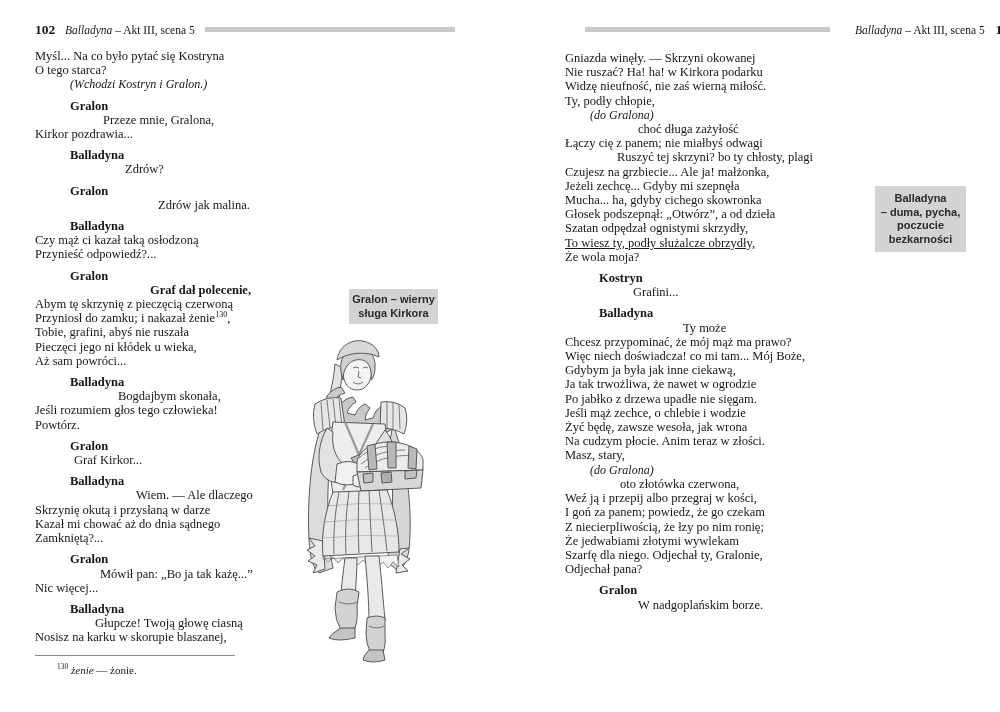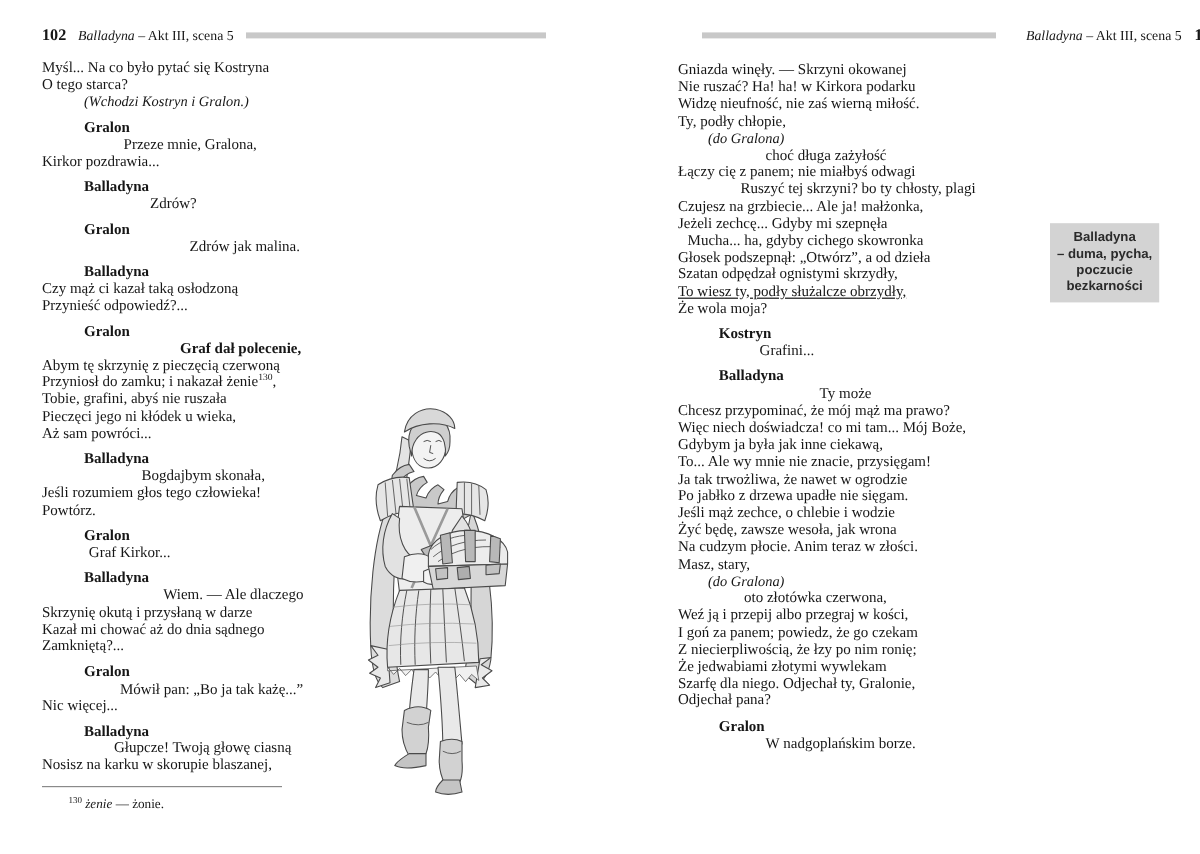--- a/index.html
+++ b/index.html
@@ -95,20 +95,24 @@
       <div class="line v" style="padding-left: 60px;">Głupcze! Twoją głowę ciasną</div>
       <div class="line v" style="padding-left: 0px;">Nosisz na karku w skorupie blaszanej,</div>
     </div>
 
   <div class="footnote-rule"></div>
   <div class="footnote">
     <sup>130</sup>
     <span class="term">żenie</span><span> — żonie.</span>
   </div>
 
+  <div class="notebox caption-box">
+    <div>Gralon – wierny</div>
+    <div>sługa Kirkora</div>
+  </div>
 
   <div class="notebox margin-note">
     <div>Balladyna</div>
     <div>– duma, pycha,</div>
     <div>poczucie</div>
     <div>bezkarności</div>
   </div>
 
   <svg class="illu" viewBox="0 0 180 338" xmlns="http://www.w3.org/2000/svg" role="img">
     <g stroke="#4a4a4a" stroke-width="0.9" stroke-linejoin="round">
@@ -178,33 +182,32 @@
       <div class="line v" style="padding-left: 0px;">Gniazda winęły. — Skrzyni okowanej</div>
       <div class="line v" style="padding-left: 0px;">Nie ruszać? Ha! ha! w Kirkora podarku</div>
       <div class="line v" style="padding-left: 0px;">Widzę nieufność, nie zaś wierną miłość.</div>
       <div class="line v" style="padding-left: 0px;">Ty, podły chłopie,</div>
       <div class="line st" style="padding-left: 25px;">(do Gralona)</div>
       <div class="line v" style="padding-left: 73px;">choć długa zażyłość</div>
       <div class="line v" style="padding-left: 0px;">Łączy cię z panem; nie miałbyś odwagi</div>
       <div class="line v" style="padding-left: 0px; text-align: center;">Ruszyć tej skrzyni? bo ty chłosty, plagi</div>
       <div class="line v" style="padding-left: 0px;">Czujesz na grzbiecie... Ale ja! małżonka,</div>
       <div class="line v" style="padding-left: 0px;">Jeżeli zechcę... Gdyby mi szepnęła</div>
-      <div class="line v" style="padding-left: 0px; margin-left: 8px;">Mucha... ha, gdyby cichego skowronka</div>
+      <div class="line v" style="padding-left: 0px;">Mucha... ha, gdyby cichego skowronka</div>
       <div class="line v" style="padding-left: 0px;">Głosek podszepnął: „Otwórz”, a od dzieła</div>
       <div class="line v" style="padding-left: 0px;">Szatan odpędzał ognistymi skrzydły,</div>
       <div class="line v" style="padding-left: 0px; text-decoration: underline;">To wiesz ty, podły służalcze obrzydły,</div>
       <div class="line v" style="padding-left: 0px;">Że wola moja?</div>
       <div class="line sp" style="padding-left: 34px;">Kostryn</div>
       <div class="line v" style="padding-left: 68px;">Grafini...</div>
       <div class="line sp" style="padding-left: 34px;">Balladyna</div>
       <div class="line v" style="padding-left: 118px;">Ty może</div>
       <div class="line v" style="padding-left: 0px;">Chcesz przypominać, że mój mąż ma prawo?</div>
       <div class="line v" style="padding-left: 0px;">Więc niech doświadcza! co mi tam... Mój Boże,</div>
       <div class="line v" style="padding-left: 0px;">Gdybym ja była jak inne ciekawą,</div>
-      <div class="line v" style="padding-left: 0px;">To... Ale wy mnie nie znacie, przysięgam!</div>
       <div class="line v" style="padding-left: 0px;">Ja tak trwożliwa, że nawet w ogrodzie</div>
       <div class="line v" style="padding-left: 0px;">Po jabłko z drzewa upadłe nie sięgam.</div>
       <div class="line v" style="padding-left: 0px;">Jeśli mąż zechce, o chlebie i wodzie</div>
       <div class="line v" style="padding-left: 0px;">Żyć będę, zawsze wesoła, jak wrona</div>
       <div class="line v" style="padding-left: 0px;">Na cudzym płocie. Anim teraz w złości.</div>
       <div class="line v" style="padding-left: 0px;">Masz, stary,</div>
       <div class="line st" style="padding-left: 25px;">(do Gralona)</div>
       <div class="line v" style="padding-left: 55px;">oto złotówka czerwona,</div>
       <div class="line v" style="padding-left: 0px;">Weź ją i przepij albo przegraj w kości,</div>
       <div class="line v" style="padding-left: 0px;">I goń za panem; powiedz, że go czekam</div>

